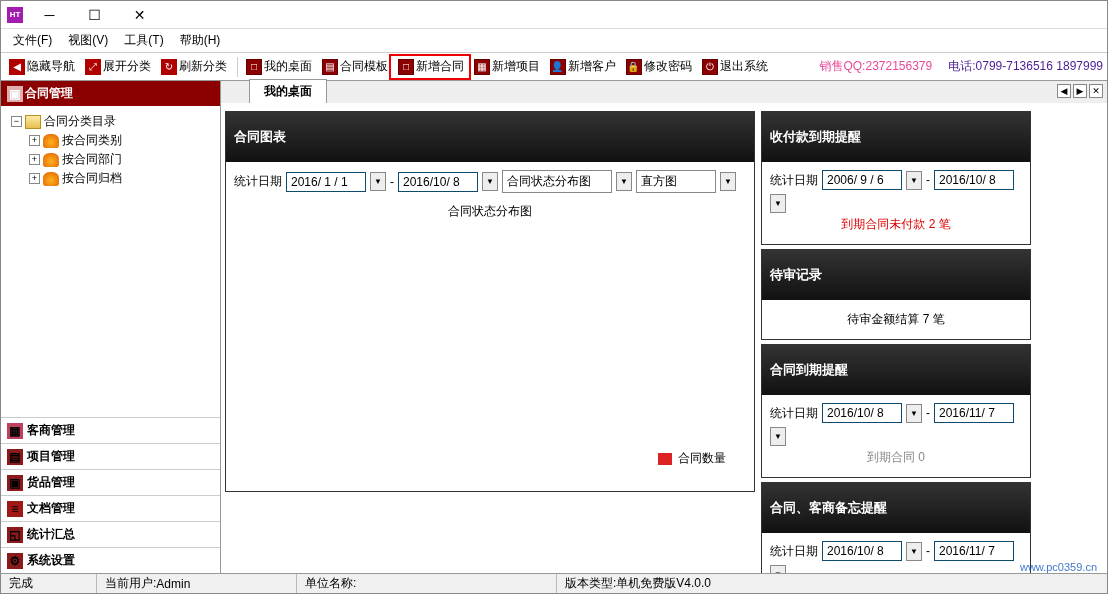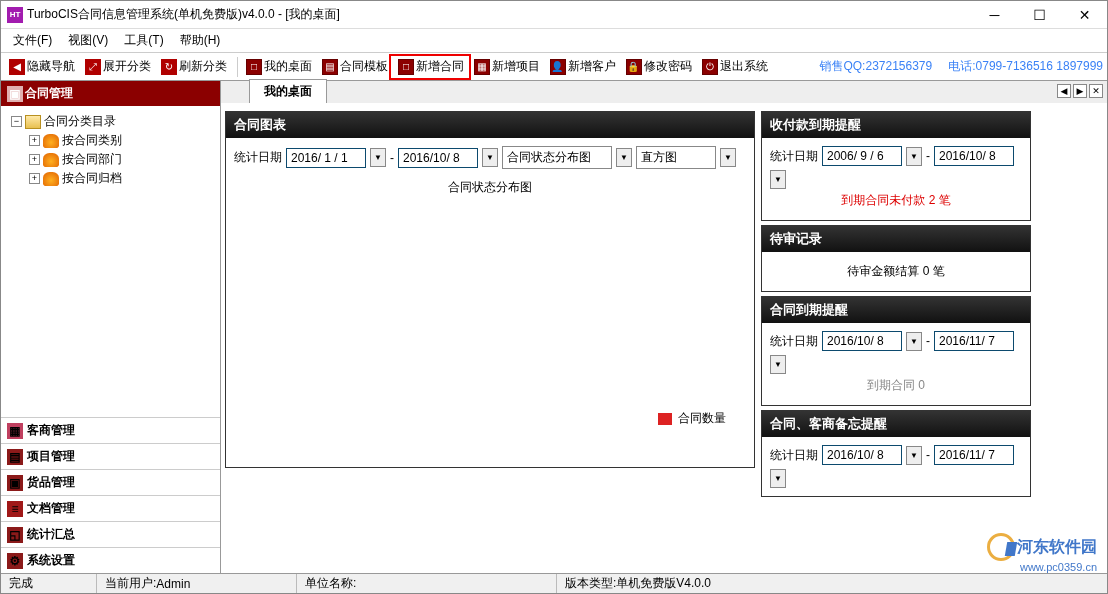--- a/index.html
+++ b/index.html
@@ -13,22 +13,22 @@
 .menubar { height: 24px; background: #fff; display: flex; align-items: flex-start; padding-left: 4px; border-bottom: 1px solid #ccc; }
 .menubar .mi { padding: 3px 8px; }
 
 .toolbar { height: 28px; background: #fff; display: flex; align-items: center; padding: 0 4px; border-bottom: 1px solid #999; }
 .tb-btn { display: flex; align-items: center; padding: 2px 4px; margin-right: 2px; }
 .tb-icon { width: 16px; height: 16px; margin-right: 2px; display: inline-flex; align-items: center; justify-content: center; }
 .ic-red { background: #b00000; color: #fff; font-size: 10px; }
 .ic-red2 { background: #8b0000; color: #fff; font-size: 10px; border: 1px solid #600; }
 .tb-sep { width: 1px; height: 20px; background: #ccc; margin: 0 4px; }
 .tb-spacer { flex: 1; }
-.tb-qq { color: #3b82f6; margin-right: 16px; }
-.tb-tel { color: #3b82f6; }
+.tb-qq { color: #ec4899; margin-right: 16px; }
+.tb-tel { color: #4c1d95; }
 .highlight-box { position: absolute; border: 2px solid #e00; pointer-events: none; }
 
 .main { display: flex; height: calc(100% - 28px - 24px - 28px - 20px); }
 
 .sidebar { width: 220px; border-right: 1px solid #999; display: flex; flex-direction: column; background: #fff; }
 .sb-header { background: #8b0000; color: #fff; padding: 4px 6px; display: flex; align-items: center; font-weight: bold; }
 .sb-header .tb-icon { background: #e0b0b0; }
 .sb-tree { flex: 1; padding: 6px; overflow: auto; }
 .tree-row { display: flex; align-items: center; padding: 1px 0; }
 .tree-tg { width: 11px; height: 11px; border: 1px solid #888; display: inline-flex; align-items: center; justify-content: center; font-size: 9px; margin-right: 3px; line-height: 1; }
@@ -49,30 +49,30 @@
 .tab-ctrl { position: absolute; right: 4px; top: 3px; display: flex; gap: 2px; }
 .tab-ctrl span { width: 14px; height: 14px; display: flex; align-items: center; justify-content: center; border: 1px solid #888; background: #fff; font-size: 9px; }
 
 .desktop { flex: 1; background: #fff; margin: 0; overflow: auto; padding: 2px; }
 .banner { background: linear-gradient(#9c0e0e, #6b0505); color: #fff; padding: 10px 14px; font-size: 18px; font-weight: bold; margin: 2px; }
 .panels { display: flex; gap: 6px; margin: 6px 2px 2px; }
 .left-col { width: 530px; }
 .right-col { width: 270px; display: flex; flex-direction: column; gap: 4px; }
 
 .panel { border: 1px solid #333; }
-.p-head { background: linear-gradient(#333, #111); color: #fff; padding: 4px 8px; font-weight: bold; font-size: 13px; }
+.p-head { background: linear-gradient(#333, #111); color: #fff; padding: 16px 8px; font-weight: bold; font-size: 13px; }
 .p-body { padding: 8px; background: #fff; }
 .ctrl-row { display: flex; align-items: center; gap: 4px; flex-wrap: wrap; }
 .lbl { font-size: 12px; }
 .date-in { border: 1px solid #0c4a6e; padding: 2px 4px; width: 80px; font-size: 12px; background: #fff; }
 .dd { border: 1px solid #888; background: #eee; width: 16px; height: 19px; display: inline-flex; align-items: center; justify-content: center; font-size: 8px; }
 .sel { border: 1px solid #888; padding: 2px 4px; font-size: 12px; background: #fff; }
 .chart-area { height: 290px; position: relative; text-align: center; padding-top: 10px; }
 .chart-title { font-size: 12px; }
-.legend { position: absolute; right: 20px; bottom: 32px; display: flex; align-items: center; }
+.legend { position: absolute; right: 20px; bottom: 16px; display: flex; align-items: center; }
 .legend-sw { width: 14px; height: 12px; background: #d22; margin-right: 6px; }
 
 .r-line { text-align: center; padding: 3px 0; font-size: 12px; }
 .red-txt { color: #d00; }
 .gray-txt { color: #888; }
 
 .statusbar { height: 20px; background: #f0f0f0; border-top: 1px solid #999; display: flex; align-items: center; font-size: 12px; }
 .sb-cell { padding: 0 8px; border-right: 1px solid #bbb; height: 100%; display: flex; align-items: center; }
 
 .watermark { position: absolute; right: 10px; bottom: 20px; opacity: 0.85; font-size: 11px; text-align: right; pointer-events: none; }
@@ -80,21 +80,20 @@
 .wm-circ { width: 28px; height: 28px; border: 3px solid #e8a020; border-radius: 50%; position: relative; margin-right: 2px; }
 .wm-circ::after { content: ""; position: absolute; right: -4px; top: 6px; width: 10px; height: 14px; background: #2060c0; transform: skewX(-10deg); }
 .wm-txt { color: #2060c0; font-size: 16px; font-weight: bold; }
 .wm-url { color: #2060c0; }
 </style>
 </head>
 <body>
 
 <div class="titlebar">
   <div class="logo">HT</div>
-  <div class="title">TurboCIS合同信息管理系统(单机免费版)v4.0.0 - [我的桌面]</div>
   <div class="win-btn">─</div>
   <div class="win-btn">☐</div>
   <div class="win-btn close">✕</div>
 </div>
 
 <div class="menubar">
   <div class="mi">文件(F)</div>
   <div class="mi">视图(V)</div>
   <div class="mi">工具(T)</div>
   <div class="mi">帮助(H)</div>
@@ -259,21 +258,21 @@
                 <span class="date-in">2016/10/ 8</span>
                   <span class="dd">▼</span>
               </div>
               <div class="r-line red-txt">到期合同未付款 2 笔</div>
             </div>
           </div>
 
           <div class="panel">
             <div class="p-head">待审记录</div>
             <div class="p-body">
-              <div class="r-line">待审金额结算 0 笔</div>
+              <div class="r-line">待审金额结算 7 笔</div>
             </div>
           </div>
 
           <div class="panel">
             <div class="p-head">合同到期提醒</div>
             <div class="p-body">
               <div class="ctrl-row">
                 <span class="lbl">统计日期</span>
                 <span class="date-in">2016/10/ 8</span>
                   <span class="dd">▼</span>
@@ -315,18 +314,14 @@
       <span>单位名称:</span>
       <span></span>
     </div>
   <div class="sb-cell" style="flex:1;border-right:none">
       <span>版本类型:</span>
       <span>单机免费版V4.0.0</span>
     </div>
 </div>
 
 <div class="watermark">
-  <div class="wm-logo">
-    <div class="wm-circ"></div>
-    <span class="wm-txt">河东软件园</span>
-  </div>
   <div class="wm-url">www.pc0359.cn</div>
 </div>
 
 </body></html>

